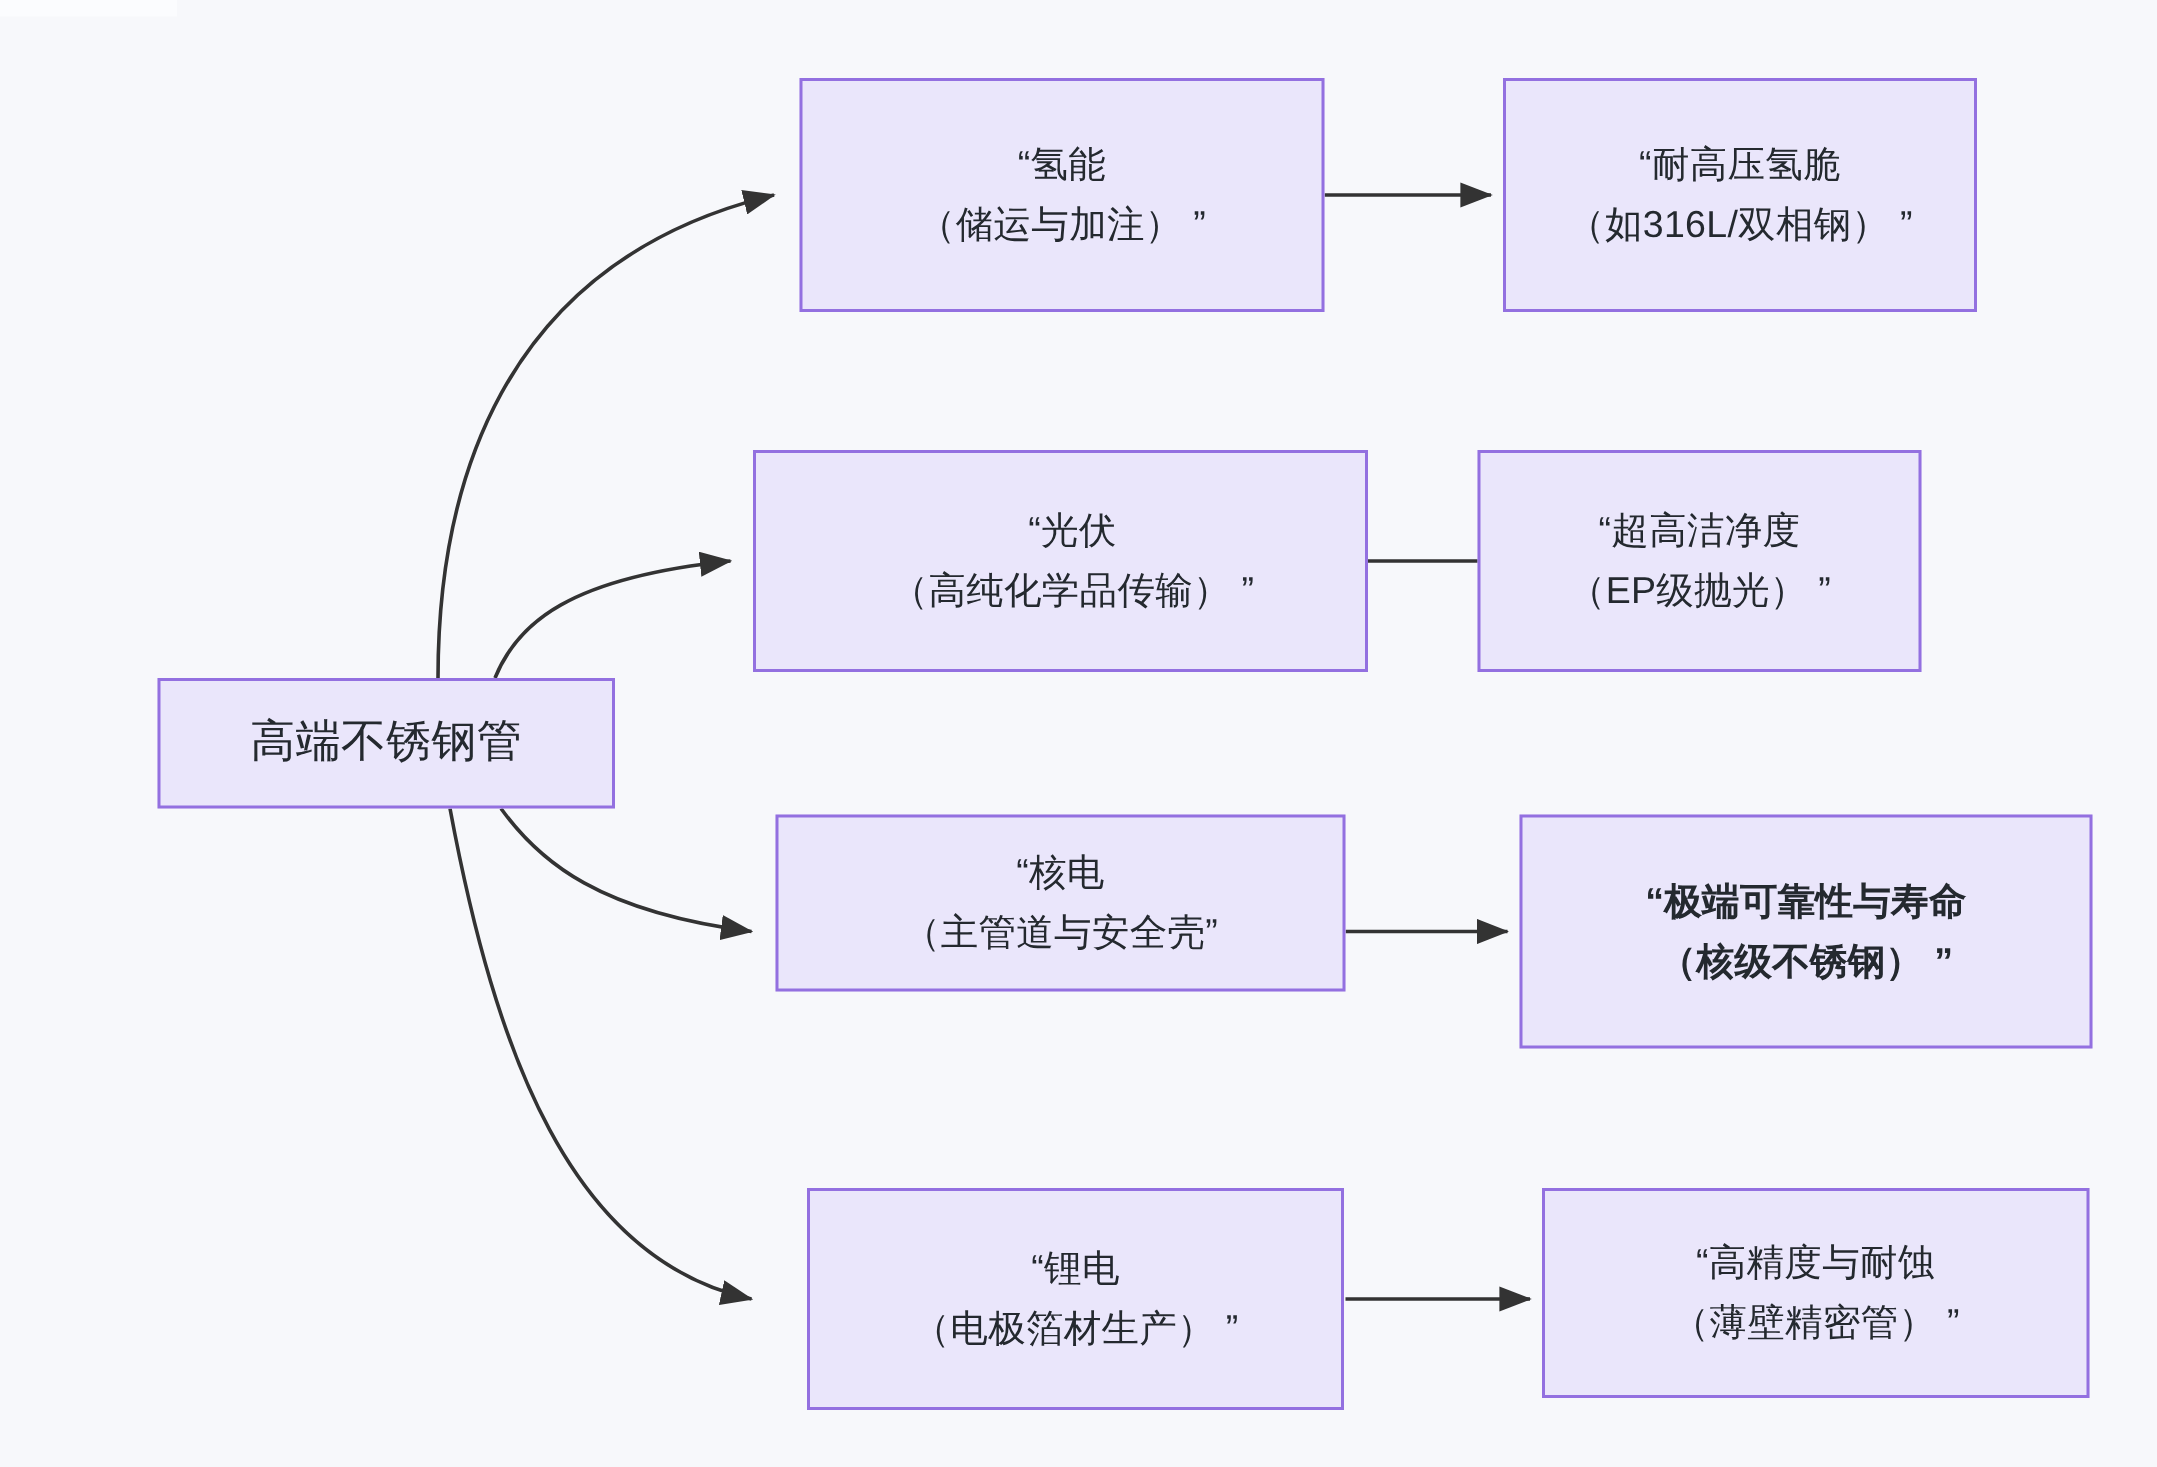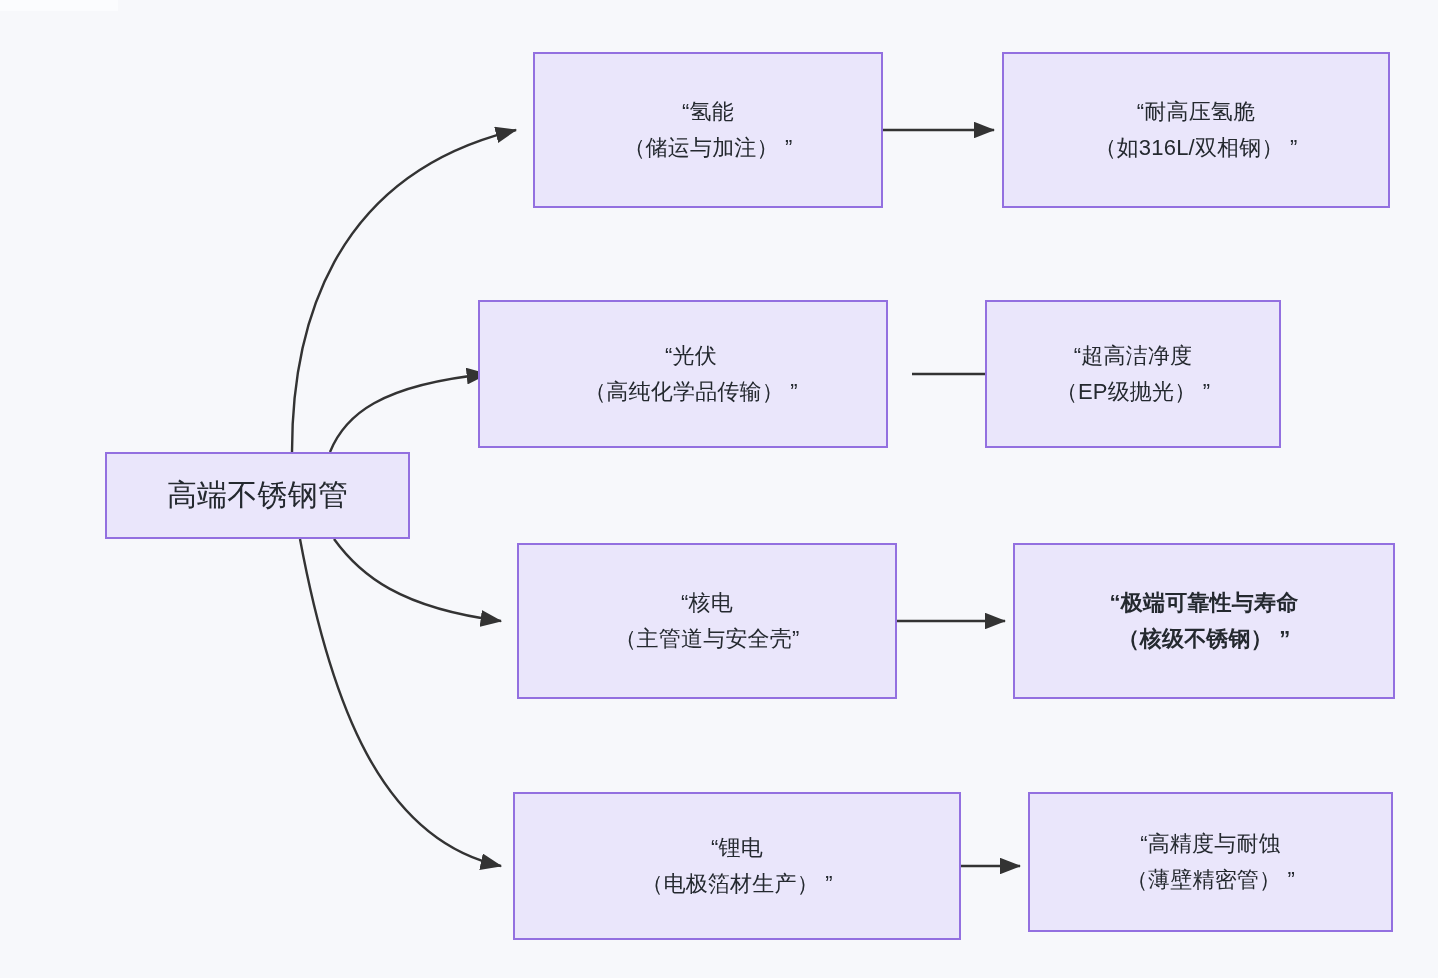--- a/index.html
+++ b/index.html
@@ -35,21 +35,21 @@
   .node {
     position: absolute;
     box-sizing: border-box;
     background: #eae6fb;
     border: 2px solid #9370e0;
     display: flex;
     align-items: center;
     justify-content: center;
     text-align: center;
     color: #24292f;
-    font-size: 22px;
+    font-size: 25px;
     line-height: 1.62;
     letter-spacing: 0.2px;
     white-space: pre-line;
     z-index: 2;
   }
   .node-root { font-size: 30px; }
 </style>
 </head>
 <body>
 
@@ -78,31 +78,31 @@
 
     <line x1="897" y1="621" x2="1005" y2="621" stroke="#333333" stroke-width="2.4" marker-end="url(#arrowhead)"></line>
 
     <line x1="897" y1="866" x2="1020" y2="866" stroke="#333333" stroke-width="2.4" marker-end="url(#arrowhead)"></line>
   </svg>
 
   <div class="node node-root" style="left:105px; top:452px; width:305px; height:87px;">高端不锈钢管</div>
 
   <div class="node" style="left:533px; top:52px; width:350px; height:156px;">“氢能
 （储运与加注） ”</div>
-  <div class="node" style="left:1002px; top:52px; width:388px; height:156px;">“耐高压氢脆
+  <div class="node" style="left:1002px; top:52px; width:316px; height:156px;">“耐高压氢脆
 （如316L/双相钢） ”</div>
 
-  <div class="node" style="left:478px; top:300px; width:410px; height:148px;padding-left:16px;">“光伏
+  <div class="node" style="left:502px; top:300px; width:410px; height:148px;padding-left:16px;">“光伏
 （高纯化学品传输） ”</div>
   <div class="node" style="left:985px; top:300px; width:296px; height:148px;">“超高洁净度
 （EP级抛光） ”</div>
 
-  <div class="node" style="left:517px; top:543px; width:380px; height:156px;">“核电
+  <div class="node" style="left:517px; top:543px; width:380px; height:118px;">“核电
 （主管道与安全壳”</div>
   <div class="node" style="left:1013px; top:543px; width:382px; height:156px;font-weight:bold;">“极端可靠性与寿命
 （核级不锈钢） ”</div>
 
-  <div class="node" style="left:513px; top:792px; width:448px; height:148px;">“锂电
+  <div class="node" style="left:538px; top:792px; width:358px; height:148px;">“锂电
 （电极箔材生产） ”</div>
   <div class="node" style="left:1028px; top:792px; width:365px; height:140px;">“高精度与耐蚀
 （薄壁精密管） ”</div>
 
 </div>
 
 </body></html>

